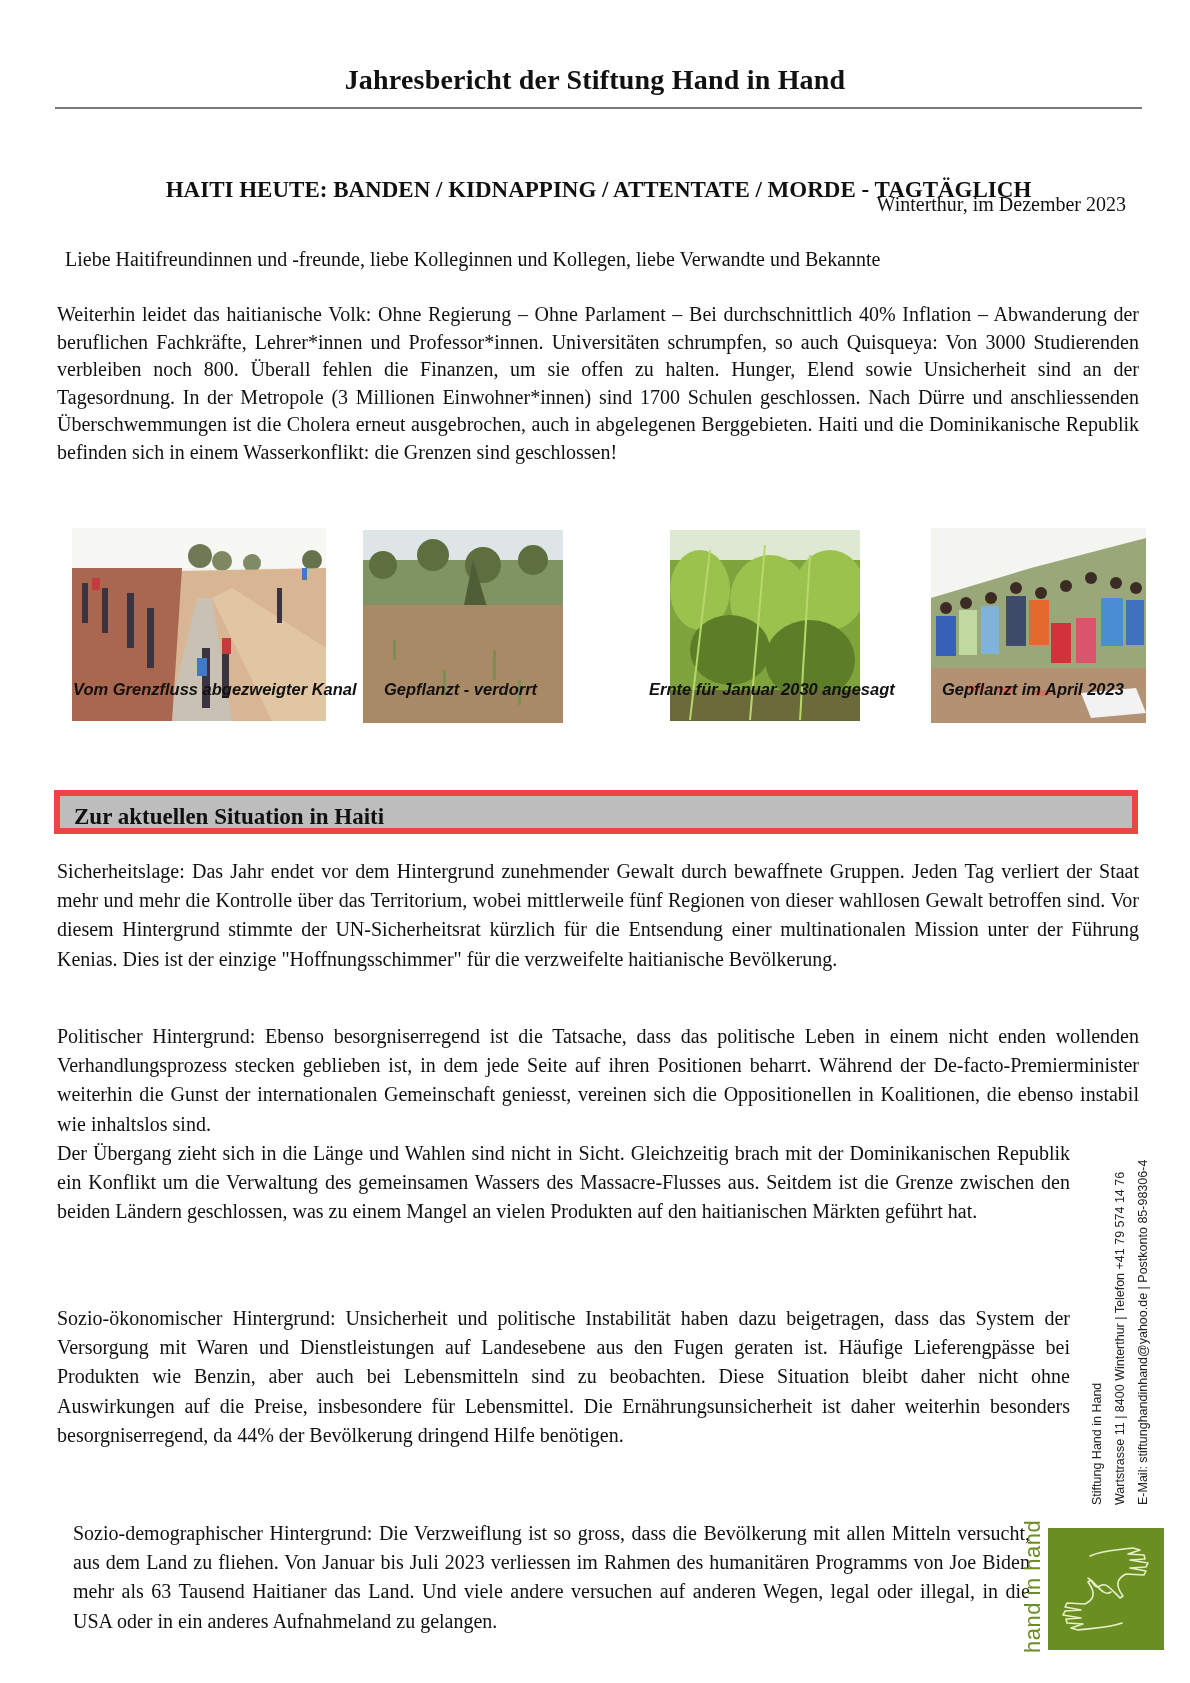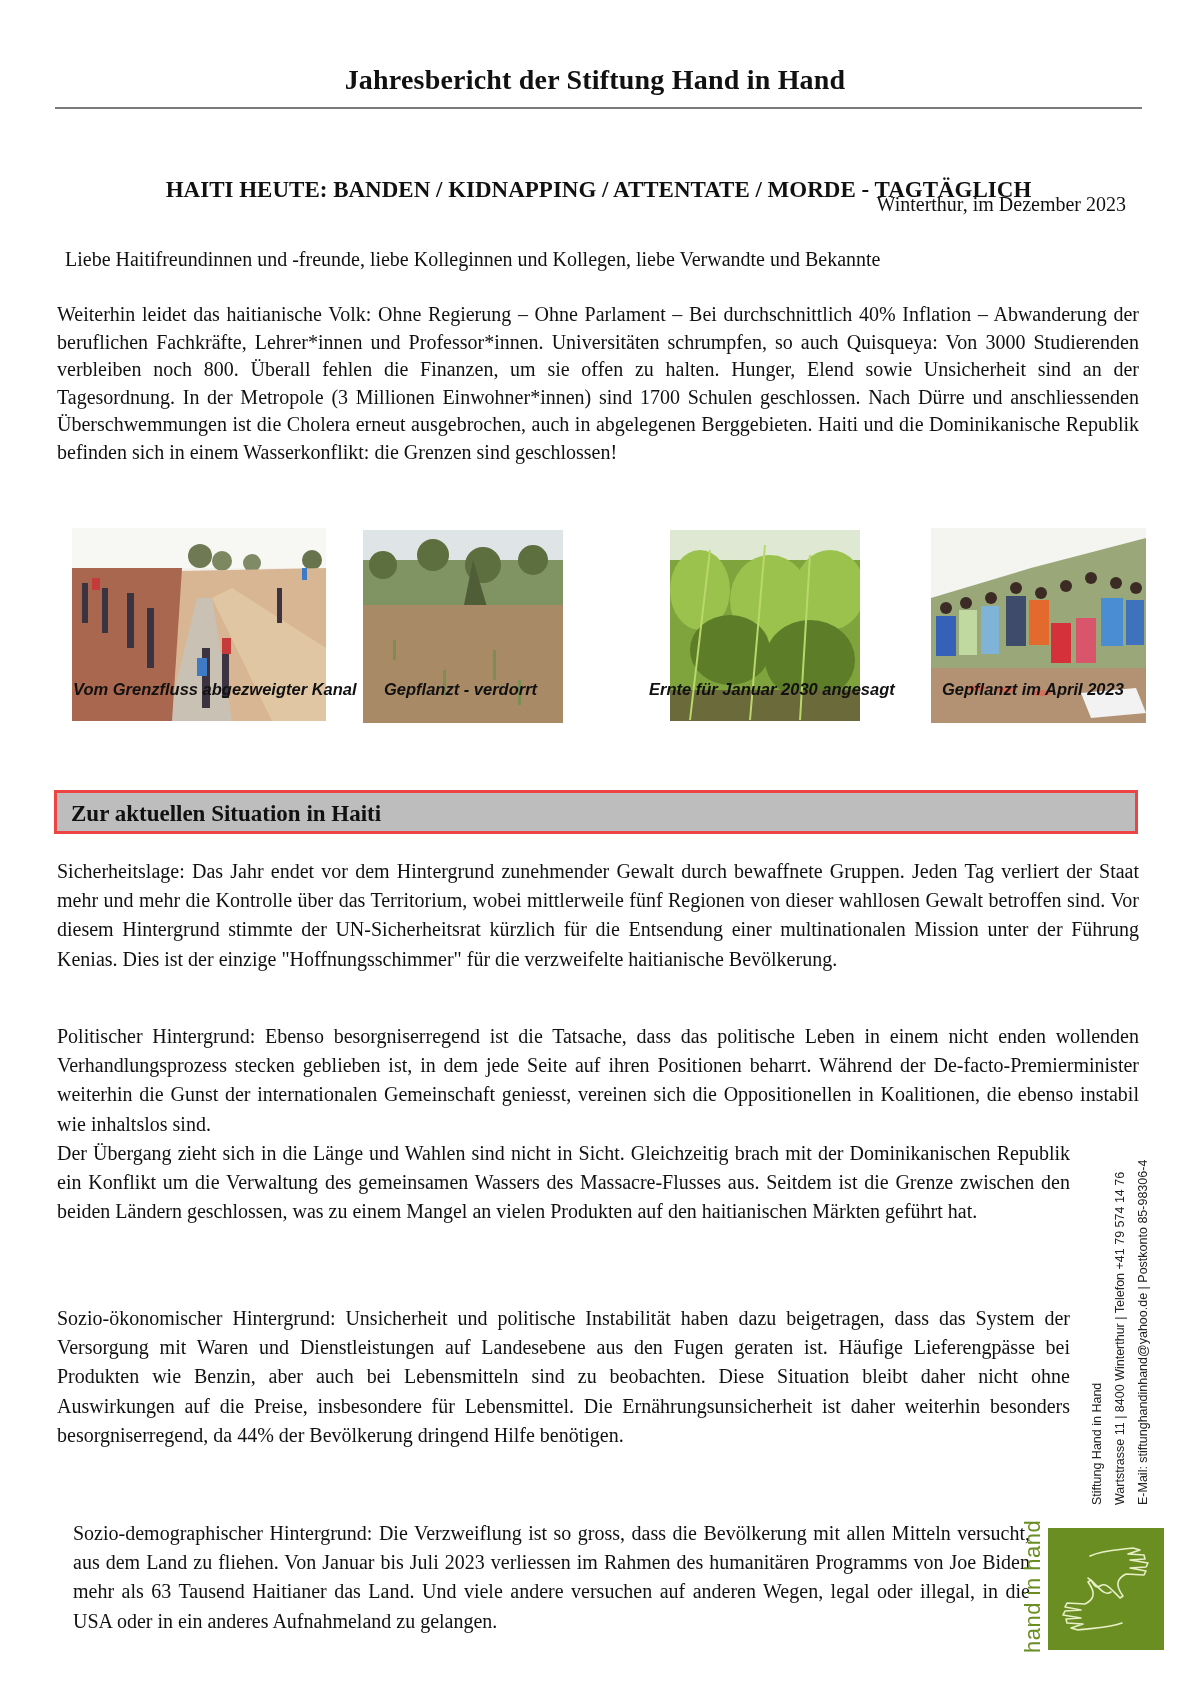--- a/index.html
+++ b/index.html
@@ -14,21 +14,21 @@
   .dateline { position: absolute; right: 64px; top: 193px; font-size: 20px; }
   .salutation { position: absolute; left: 57px; top: 248px; font-size: 20px; margin-left: 8px; }
   .intro { position: absolute; left: 57px; width: 1082px; top: 301px; font-size: 20px;
            line-height: 27.5px; text-align: justify; margin: 0; }
   .photos { position: absolute; left: 16px; top: 520px; width: 1162px; height: 230px; }
   .photo { position: absolute; overflow: hidden; }
   .photo svg { display: block; width: 100%; height: 100%; }
   .caption { position: absolute; font-family: "Liberation Sans", "DejaVu Sans", sans-serif;
              font-style: italic; font-weight: bold; font-size: 16.5px; white-space: nowrap; }
   .section-bar { position: absolute; left: 54px; width: 1084px; top: 790px; height: 44px;
-                 background: #bdbdbd; border: 3px solid #ef4444; box-sizing: border-box; }
+                 background: #bdbdbd; border: 6px solid #ef4444; box-sizing: border-box; }
   .section-bar span { position: absolute; left: 14px; top: 8px; font-size: 23px; font-weight: bold; }
   .para { position: absolute; left: 57px; font-size: 20px; line-height: 29.2px;
           text-align: justify; margin: 0; }
   .para b { font-weight: normal; }
   .sidebar-contact { position: absolute; left: 1078px; top: 1505px; width: 0; height: 0; }
   .contact-line { position: absolute; transform-origin: 0 0; transform: rotate(-90deg);
                   font-family: "Liberation Sans", "DejaVu Sans", sans-serif; font-size: 12.5px;
                   color: #222; white-space: nowrap; }
   .logo-wrap { position: absolute; left: 1020px; top: 1528px; width: 150px; height: 125px; }
   .logo-text { position: absolute; left: 0; top: 125px; transform-origin: 0 0; transform: rotate(-90deg);

